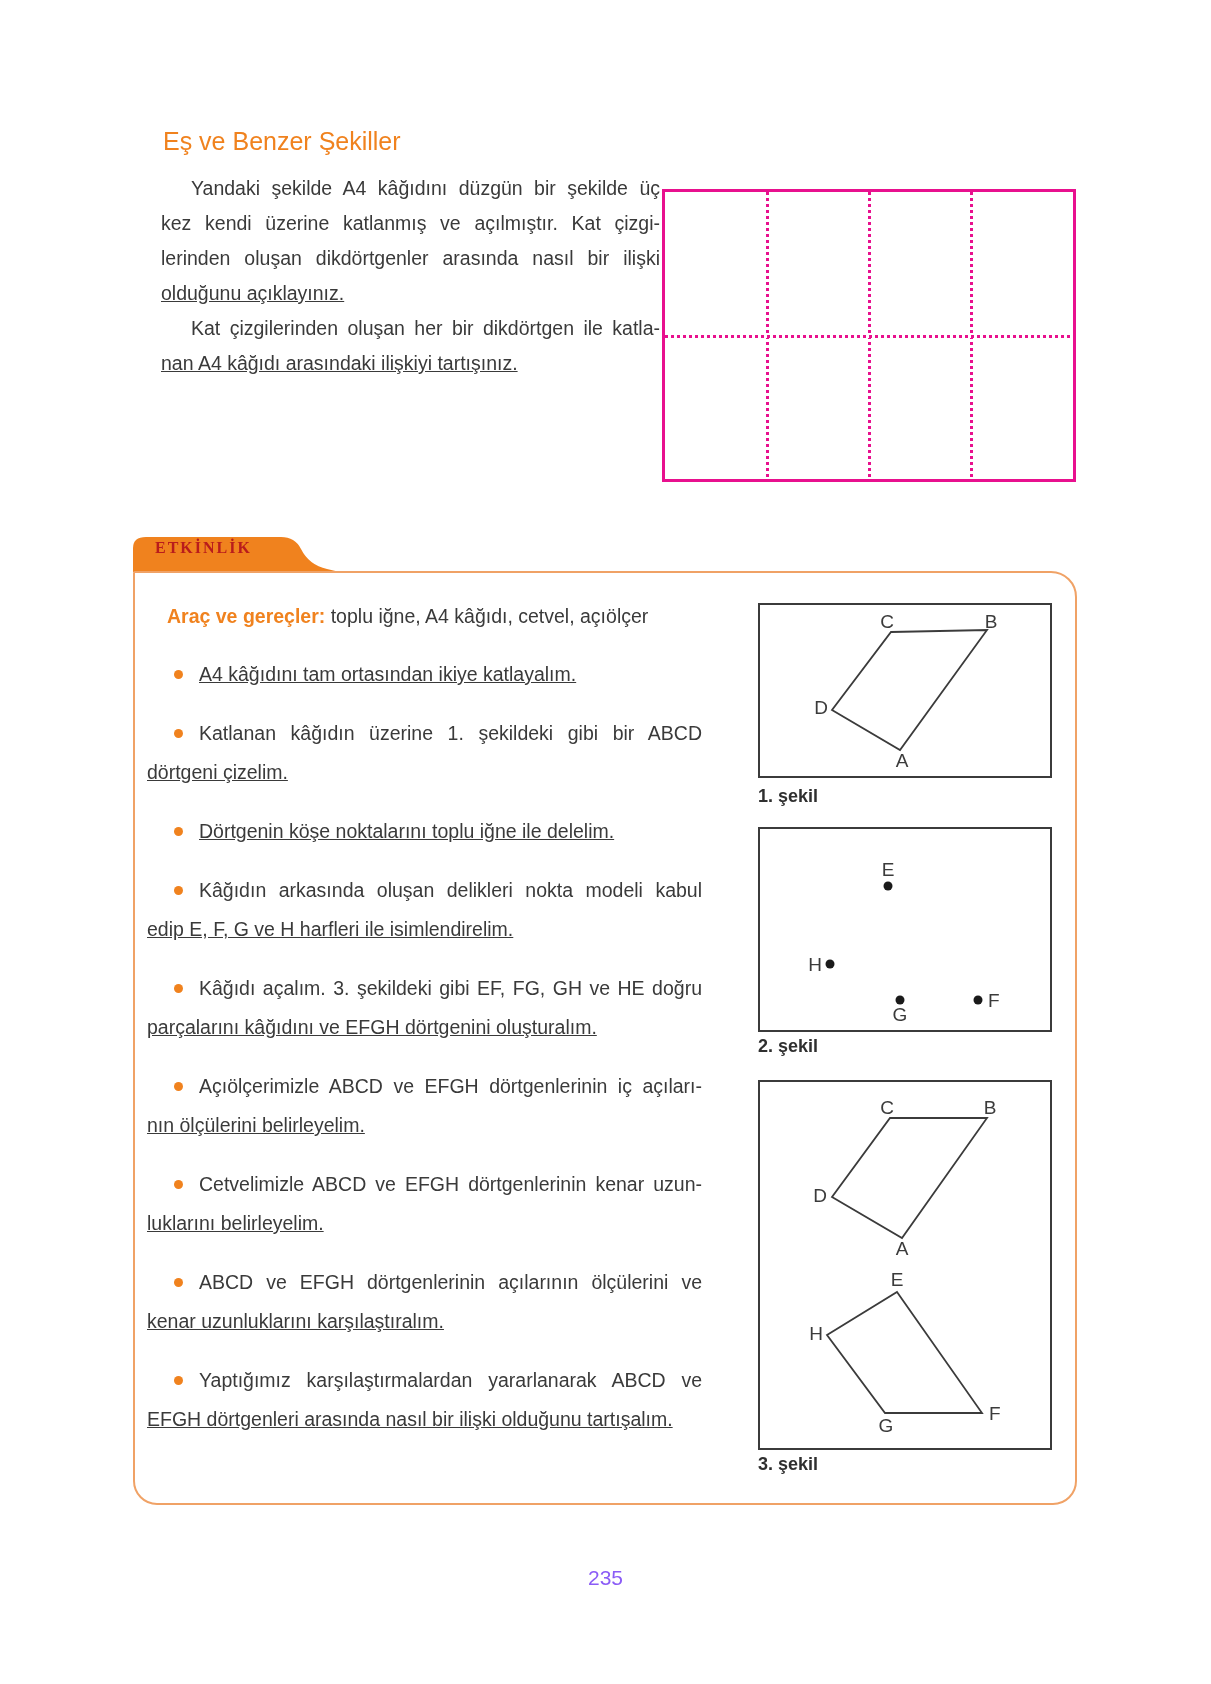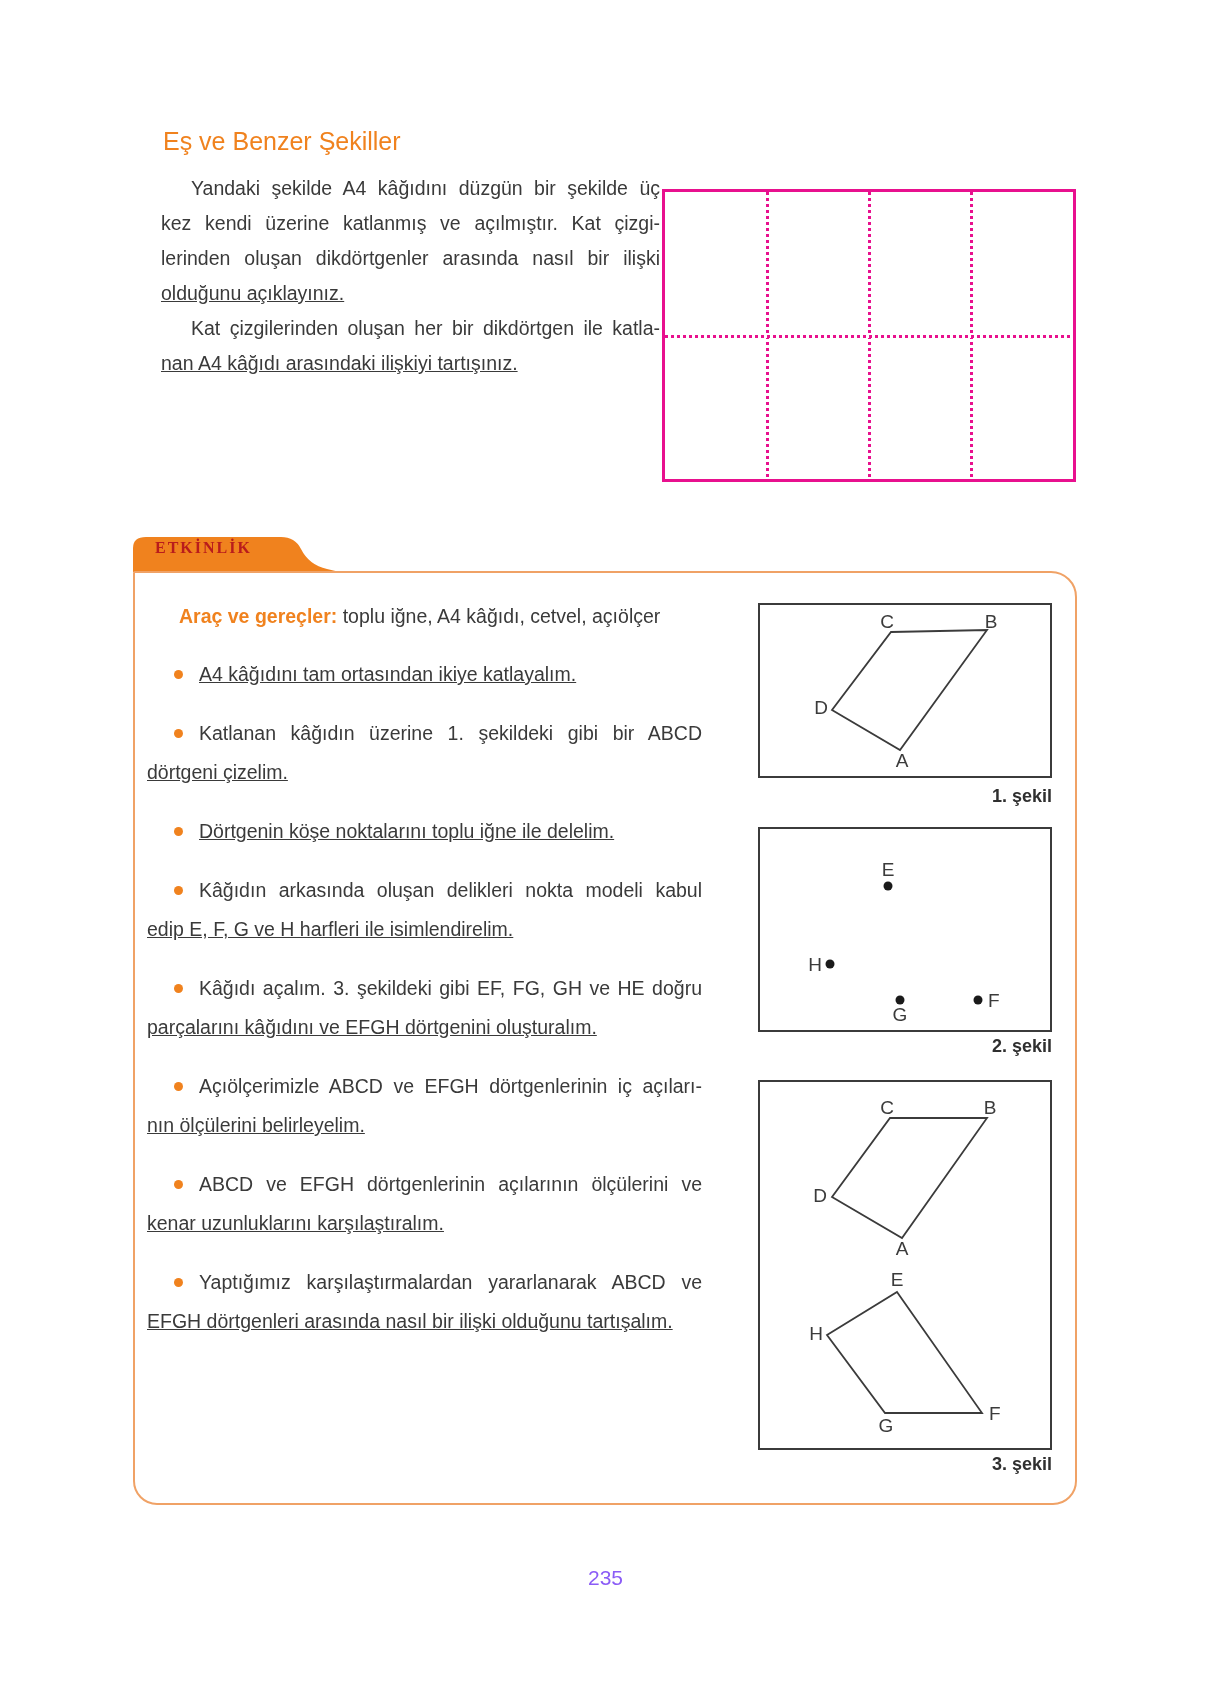--- a/index.html
+++ b/index.html
@@ -24,33 +24,33 @@
 
   
   .activity-tab { position:absolute; left:133px; top:537px; width:210px; height:35px; }
   .activity-tab svg { position:absolute; left:0; top:0; }
   .activity-tab .tab-label { position:absolute; left:22px; top:2px; color:#b91c1c;
        font-family:"Liberation Serif", serif; font-weight:bold; font-size:16px; letter-spacing:2px; }
 
   .activity-box { position:absolute; left:133px; top:571px; width:944px; height:934px;
                   border:2px solid #f0a266; border-radius:2px 26px 24px 24px; background:#fff; }
   .activity-content { padding:24px 0 0 12px; width:567px; }
-  .tools-line { margin-left:32px; font-size:19.5px; line-height:38px; }
+  .tools-line { margin-left:20px; font-size:19.5px; line-height:38px; }
   .tools-label { color:#f0821e; font-weight:bold; }
   .bullet-item { position:relative; margin-top:20px; font-size:19.5px; line-height:39px; }
   .bullet-dot { position:absolute; left:27px; top:15px; width:9px; height:9px;
                 border-radius:50%; background:#f0821e; }
   .blines > div:first-child { text-indent:52px; }
 
   
   .fig-box { position:absolute; left:758px; width:294px; border:2px solid #3b3b3b; background:#fff; }
   .fig1 { top:603px; height:175px; }
   .fig2 { top:827px; height:205px; }
   .fig3 { top:1080px; height:370px; }
-  .fig-caption { position:absolute; left:758px; width:294px; text-align:right;
+  .fig-caption { position:absolute; left:758px; width:294px; text-align:left;
                  font-size:18px; font-weight:bold; color:#2f2f2f; }
   .cap1 { top:786px; } .cap2 { top:1036px; } .cap3 { top:1454px; }
   .fig-box svg { display:block; }
   .fig-box text { font-family:"Liberation Sans", sans-serif; font-size:19px; fill:#3b3b3b; }
   .fig-box polygon { fill:none; stroke:#3b3b3b; stroke-width:1.8; stroke-linejoin:miter; }
   .fig-box circle { fill:#1a1a1a; }
 
   .page-number { position:absolute; left:0; top:1535px; width:100%; text-align:center;
                  font-size:21px; color:#8b5cf6;margin-top:31px; }
 </style>
@@ -124,20 +124,27 @@
         <div class="jlines blines">
             <div>Kâğıdı açalım. 3. şekildeki gibi EF, FG, GH ve HE doğru</div>
             <div class="lastline">parçalarını kâğıdını ve EFGH dörtgenini oluşturalım.</div>
           </div>
       </div>
       <div class="bullet-item">
         <span class="bullet-dot"></span>
         <div class="jlines blines">
             <div>Açıölçerimizle ABCD ve EFGH dörtgenlerinin iç açıları-</div>
             <div class="lastline">nın ölçülerini belirleyelim.</div>
+          </div>
+      </div>
+      <div class="bullet-item">
+        <span class="bullet-dot"></span>
+        <div class="jlines blines">
+            <div>Cetvelimizle ABCD ve EFGH dörtgenlerinin kenar uzun-</div>
+            <div class="lastline">luklarını belirleyelim.</div>
           </div>
       </div>
       <div class="bullet-item">
         <span class="bullet-dot"></span>
         <div class="jlines blines">
             <div>ABCD ve EFGH dörtgenlerinin açılarının ölçülerini ve</div>
             <div class="lastline">kenar uzunluklarını karşılaştıralım.</div>
           </div>
       </div>
       <div class="bullet-item">

